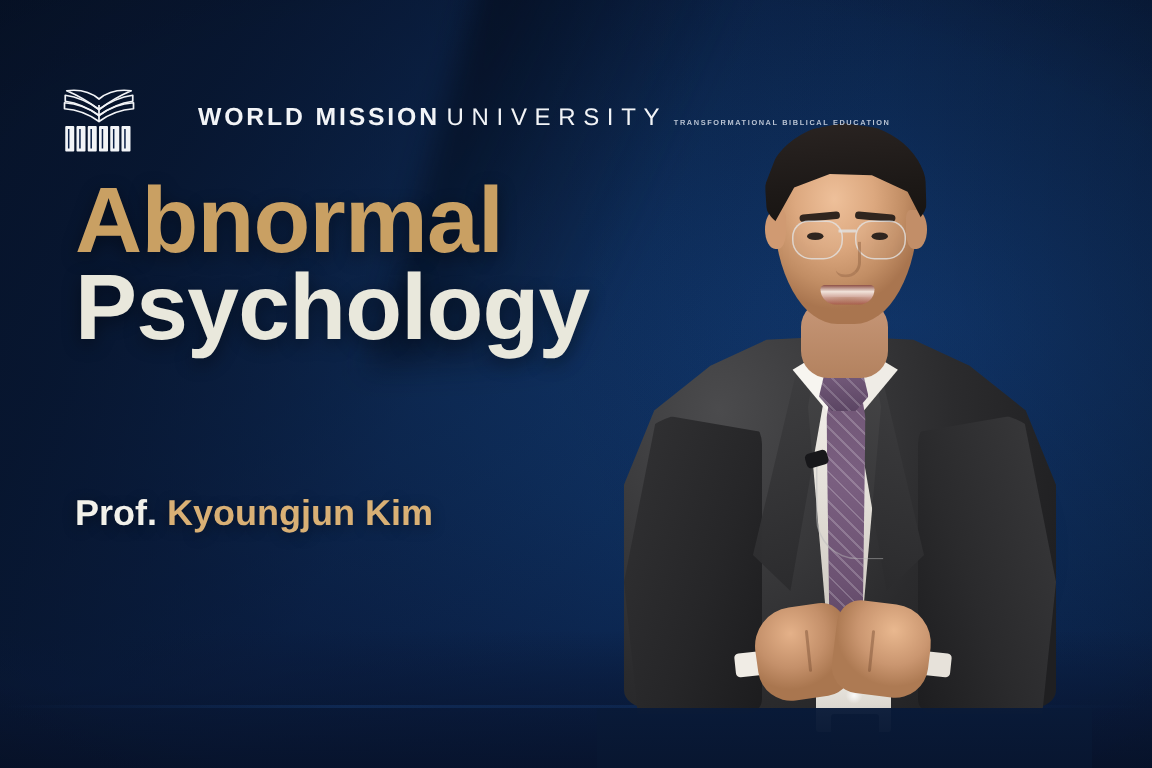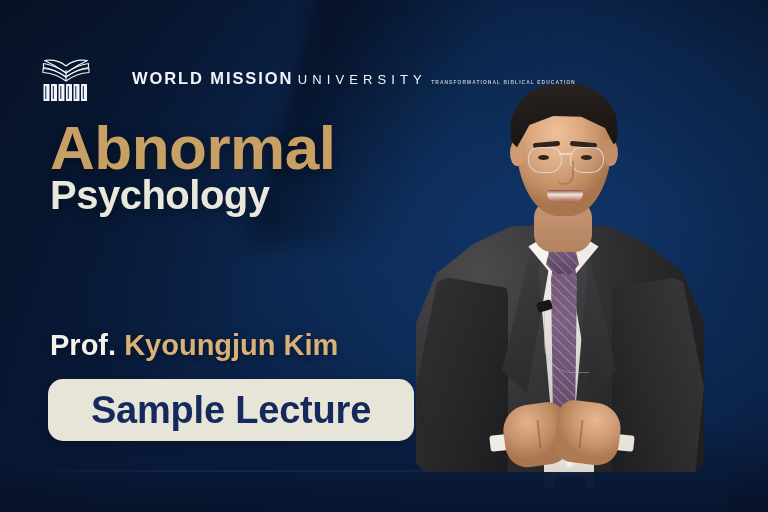--- a/index.html
+++ b/index.html
@@ -86,21 +86,21 @@
     color: #f2f4f7;
     font-size: 16.5px;
     letter-spacing: 1.9px;
     font-weight: 700;
     line-height: 1.02;
     white-space: nowrap;
     margin-left: 32px;
   }
   .logo-l2 {
     color: #f2f4f7;
-    font-size: 13px;
+    font-size: 16px;
     letter-spacing: 5.1px;
     font-weight: 400;
     line-height: 1.16;
     white-space: nowrap;
   }
   .logo-l3 {
     color: #b9c3d3;
     font-size: 4.9px;
     letter-spacing: 1.08px;
     font-weight: 700;
@@ -120,21 +120,21 @@
     letter-spacing: -0.5px;
     line-height: 1;
     white-space: nowrap;
     text-shadow: 0 3px 12px rgba(0,0,0,0.42);
   }
   .title-2 {
     position: absolute;
     left: 50px;
     top: 175px;
     color: #e9e8dc;
-    font-size: 40px;
+    font-size: 62px;
     font-weight: 700;
     letter-spacing: -0.5px;
     line-height: 1;
     white-space: nowrap;
     text-shadow: 0 3px 12px rgba(0,0,0,0.42);
   }
   .subtitle {
     position: absolute;
     left: 51px;
     top: 266px;
@@ -143,21 +143,21 @@
     font-weight: 700;
     letter-spacing: 0.1px;
     line-height: 1;
     white-space: nowrap;
     text-shadow: 0 2px 9px rgba(0,0,0,0.40);
   }
   .presenter {
     position: absolute;
     left: 50px;
     top: 331px;
-    font-size: 29px;
+    font-size: 24px;
     font-weight: 700;
     line-height: 1;
     white-space: nowrap;
     text-shadow: 0 2px 9px rgba(0,0,0,0.40);
   }
   .presenter .p-role { color: #f2f1ea; }
   .presenter .p-name { color: #d9b075; }
 
   
   .cta {
@@ -526,17 +526,14 @@
     </span>
   </div>
 
   <div class="title-1">Abnormal</div>
   <div class="title-2">Psychology</div>
 
   <div class="presenter">
     <span class="p-role">Prof. </span><span class="p-name">Kyoungjun Kim</span>
   </div>
 
-  <div class="cta">
-    <span class="cta-label">Sample Lecture</span>
-  </div>
 
 </div>
 
 </body></html>

